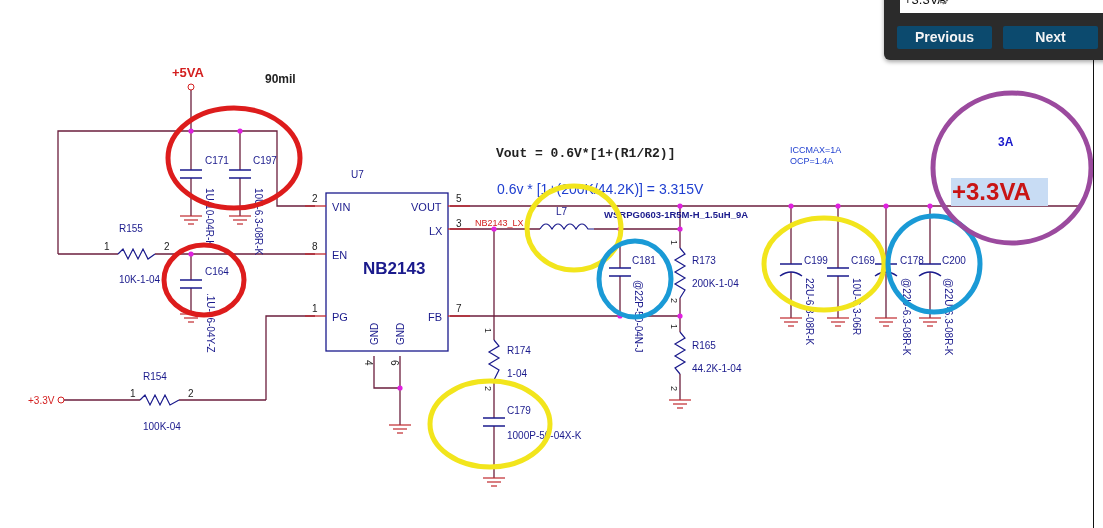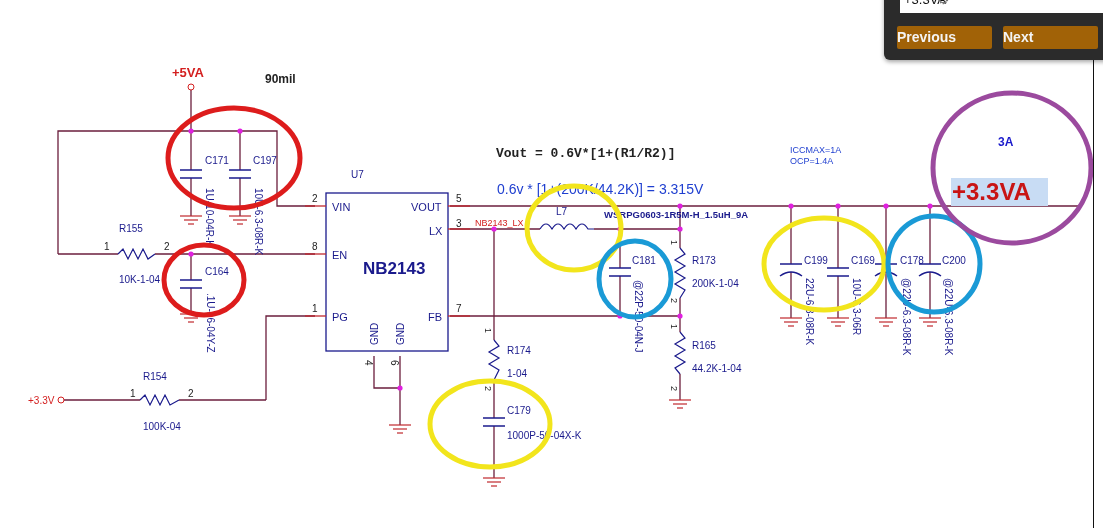--- a/index.html
+++ b/index.html
@@ -5,22 +5,22 @@
   html, body { margin: 0; padding: 0; }
   body { width: 1103px; height: 528px; background: #ffffff; position: relative; overflow: hidden;
          font-family: "Liberation Sans", sans-serif; }
   #schematic { position: absolute; left: 0; top: 0; }
   .find-panel { position: absolute; left: 884px; top: -6px; width: 230px; height: 66px; background: #2b2b2b;
                 border-radius: 0 0 0 6px; box-shadow: 0 2px 4px rgba(0,0,0,.35); }
   .find-input { position: absolute; left: 16px; top: 0; width: 204px; height: 19px; background: #fff;
                 font-size: 13px; color: #111; line-height: 14px; padding-left: 4px; box-sizing: border-box; overflow: hidden; }
   .find-input span { position: relative; top: -2px; }
   .gear { position: absolute; right: 12px; top: -2px; width: 14px; height: 14px; color: #777; font-size: 14px; line-height: 14px; }
-  .find-btn { position: absolute; top: 32px; height: 23px; width: 95px; background: #a16207; color: #f4f4f4;
-              font-weight: bold; font-size: 14px; line-height: 23px; border-radius: 2px; }
+  .find-btn { position: absolute; top: 32px; height: 23px; width: 95px; background: #0c4a6e; color: #f4f4f4;
+              font-weight: bold; font-size: 14px; text-align: center; line-height: 23px; border-radius: 2px; }
   .find-btn.prev { left: 13px; }
   .find-btn.next { left: 119px; }
   .rborder { position: absolute; left: 1093px; top: 60px; width: 1px; height: 468px; background: #111; }
 </style>
 </head>
 <body>
 
 <svg id="schematic" width="1103" height="528" viewBox="0 0 1103 528" xmlns="http://www.w3.org/2000/svg">
   <g fill="none" stroke="#6b1e3c" stroke-width="1.3">
 

